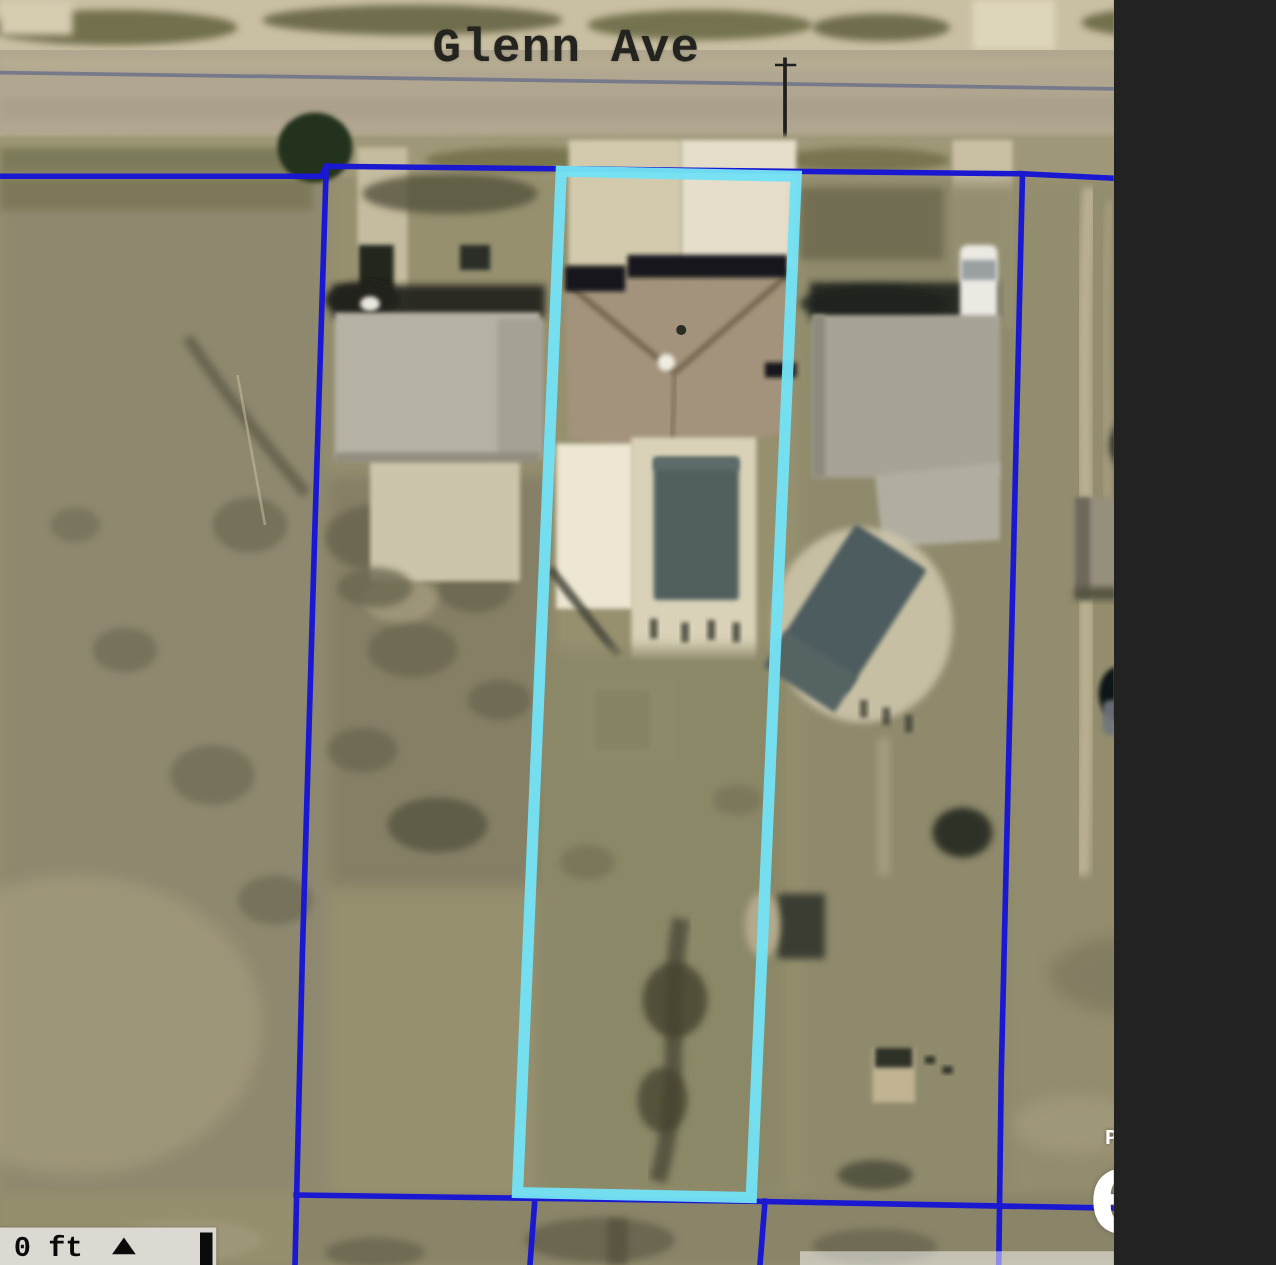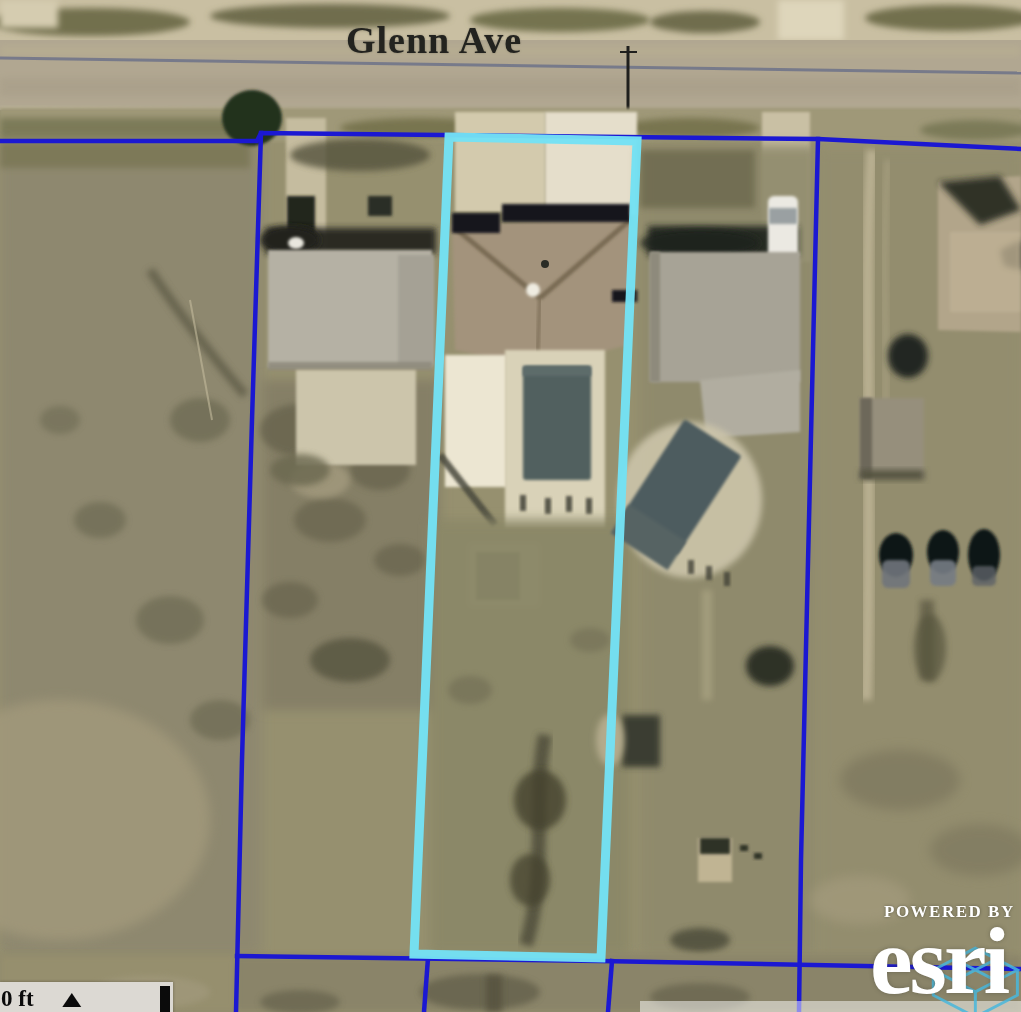--- a/index.html
+++ b/index.html
@@ -1,18 +1,18 @@
 <!DOCTYPE html>
 <html style="--parcel-line: #1b18d2; --selected-parcel: #74e1f4; --street-centerline: #6d7288; --street-label: #23231f; --scalebar-bg: #dcd9d3; --scalebar-fg: #0a0a0a; --attribution-fg: #ffffff; --esri-globe: #49b8dd;"><head>
 <meta charset="utf-8">
 <style>
   html,body{margin:0;padding:0;background:#222;}
   .viewport{
-    position:relative;width:1021px;height:1012px;overflow:hidden;
-    font-family:Liberation Serif, serif;
+    position:relative;width:891px;height:1012px;overflow:hidden;
+    font-family:Liberation Mono, monospace;
     background:#96906f;
   }
   .viewport, .viewport *{box-sizing:border-box;}
   svg{display:block;}
   #map-art{position:absolute;left:0;top:0;}
 
   
   .pline{stroke:var(--parcel-line,#1b18d2);stroke-width:4.5;fill:none;stroke-linecap:square;}
   .centerline{stroke:var(--street-centerline,#6d7288);stroke-width:3;fill:none;opacity:.85;}
   .selparcel{stroke:var(--selected-parcel,#74e1f4);stroke-width:9;fill:none;stroke-linejoin:miter;opacity:.97;cursor:pointer;}
@@ -25,21 +25,21 @@
   }
 
   .scalebar{
     position:absolute;left:0;top:982px;width:173px;height:34px;
     background:var(--scalebar-bg,#dcd9d3);
     display:flex;align-items:center;
     color:var(--scalebar-fg,#0a0a0a);
     font-size:23px;font-weight:bold;
     box-shadow:0 0 3px rgba(0,0,0,.3);
   }
-  .scalebar .sb-label{margin-left:1px;letter-spacing:0px;}
+  .scalebar .sb-label{margin-left:11px;letter-spacing:0px;}
   .scalebar .sb-tri{font-size:24px;margin-left:26px;line-height:1;transform:scaleX(1.35);}
   .scalebar .sb-endbar{width:10px;height:27px;background:#0b0b0b;margin-left:auto;margin-right:3px;}
 
   .attrib-bar{
     position:absolute;left:640px;top:1001px;width:381px;height:11px;
     background:rgba(255,255,255,.5);
   }
   .powered-by{
     position:absolute;left:884px;top:902px;
     color:var(--attribution-fg,#fff);font-size:17px;font-weight:bold;

